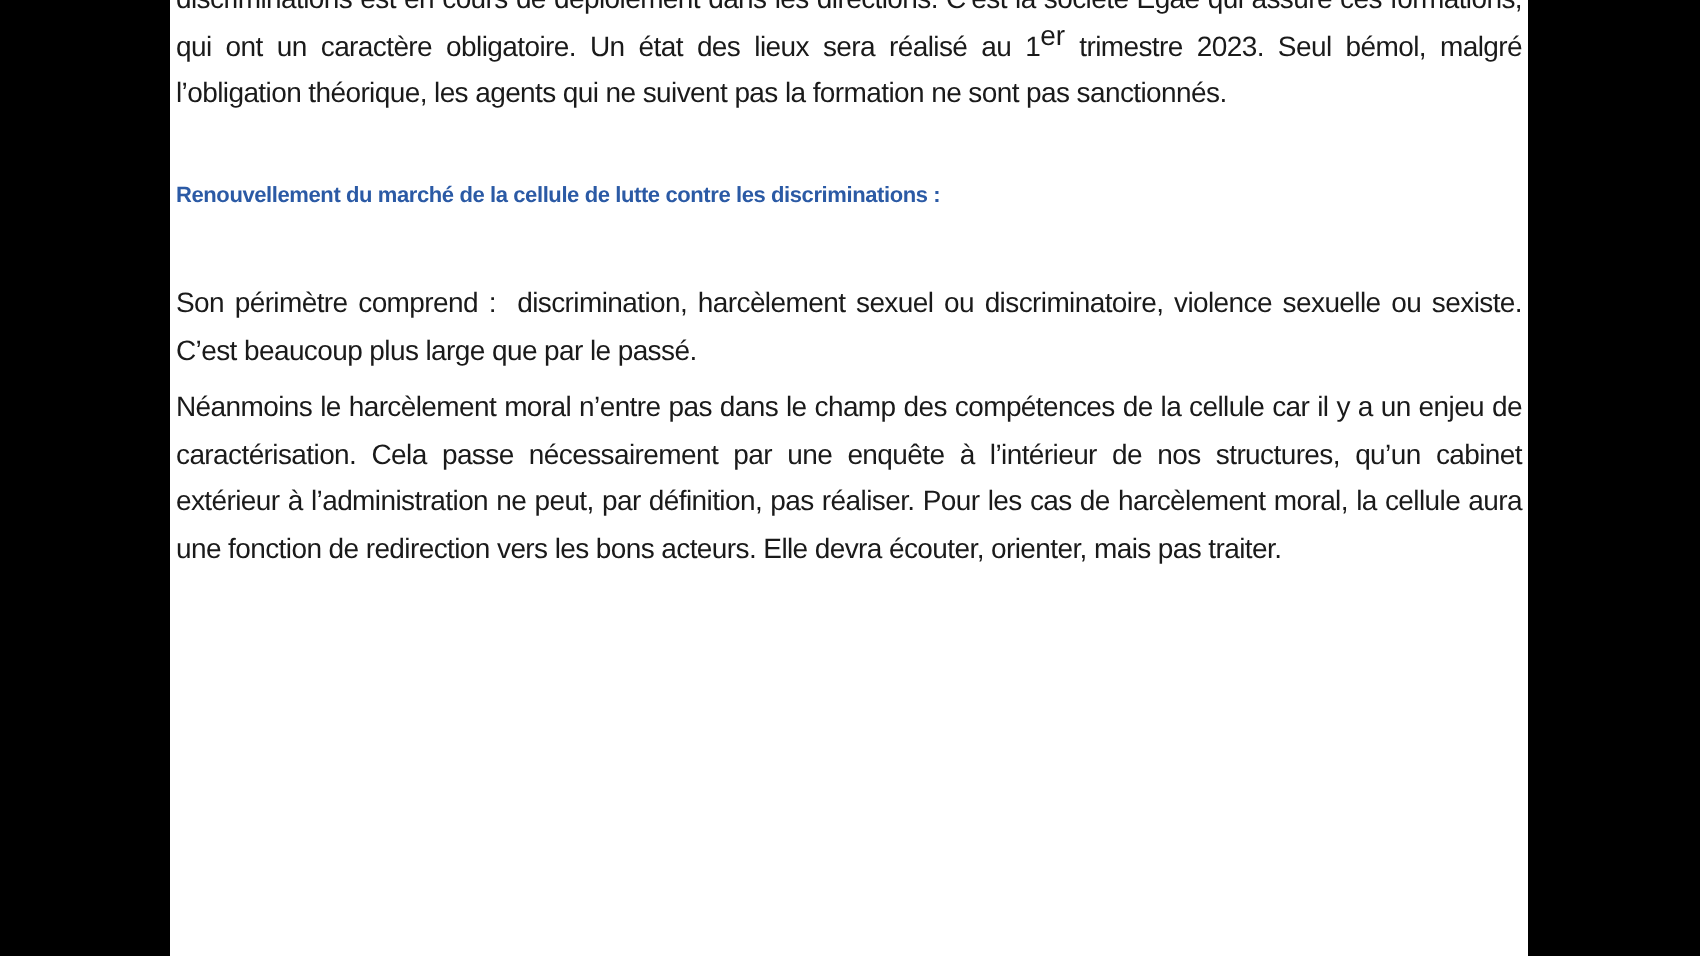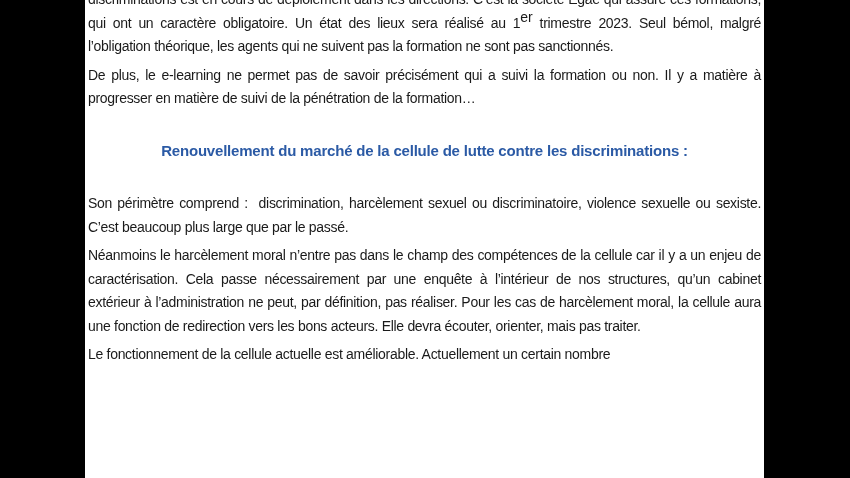--- a/index.html
+++ b/index.html
@@ -43,52 +43,50 @@
     line-height: 23.5px;
     letter-spacing: -0.3px;
     text-align: justify;
     color: #1a1a1a;
   }
   .body-text.first-cut {
     margin-top: -12px;
   }
   .section-heading {
     margin: 28px 0 30px 0;
-    font-size: 15px;
+    font-size: 11px;
     line-height: 23.5px;
     letter-spacing: -0.2px;
     font-weight: bold;
     color: #2b5aa5;
-    text-align: center;
+    text-align: left;
   }
   sup.ordinal {
     font-size: 14px;
     line-height: 0;
     vertical-align: super;
     letter-spacing: 0;
   }
 </style>
 </head>
 <body>
 
 <div class="stage">
   <div class="letterbox left"></div>
 
   <div class="page">
 
     <p class="body-text first-cut"><span>discriminations est en cours de déploiement dans les directions. C’est la société Egae qui assure ces formations, qui ont un caractère obligatoire. Un état des lieux sera réalisé au 1</span><sup class="ordinal">er</sup><span> trimestre 2023. Seul bémol, malgré l’obligation théorique, les agents qui ne suivent pas la formation ne sont pas sanctionnés.</span></p>
 
-    <p class="body-text">De plus, le e-learning ne permet pas de savoir précisément qui a suivi la formation ou non. Il y a matière à progresser en matière de suivi de la pénétration de la formation…</p>
 
     <h2 class="section-heading">Renouvellement du marché de la cellule de lutte contre les discriminations :</h2>
 
 
 
     <p class="body-text">Son périmètre comprend&nbsp;:&nbsp; discrimination, harcèlement sexuel ou discriminatoire, violence sexuelle ou sexiste. C’est beaucoup plus large que par le passé.</p>
 
     <p class="body-text">Néanmoins le harcèlement moral n’entre pas dans le champ des compétences de la cellule car il y a un enjeu de caractérisation. Cela passe nécessairement par une enquête à l’intérieur de nos structures, qu’un cabinet extérieur à l’administration ne peut, par définition, pas réaliser. Pour les cas de harcèlement moral, la cellule aura une fonction de redirection vers les bons acteurs. Elle devra écouter, orienter, mais pas traiter.</p>
 
-    <p class="body-text">Le fonctionnement de la cellule actuelle est améliorable. Actuellement un certain nombre</p>
 
   </div>
 
   <div class="letterbox right"></div>
 </div>
 
 </body></html>

